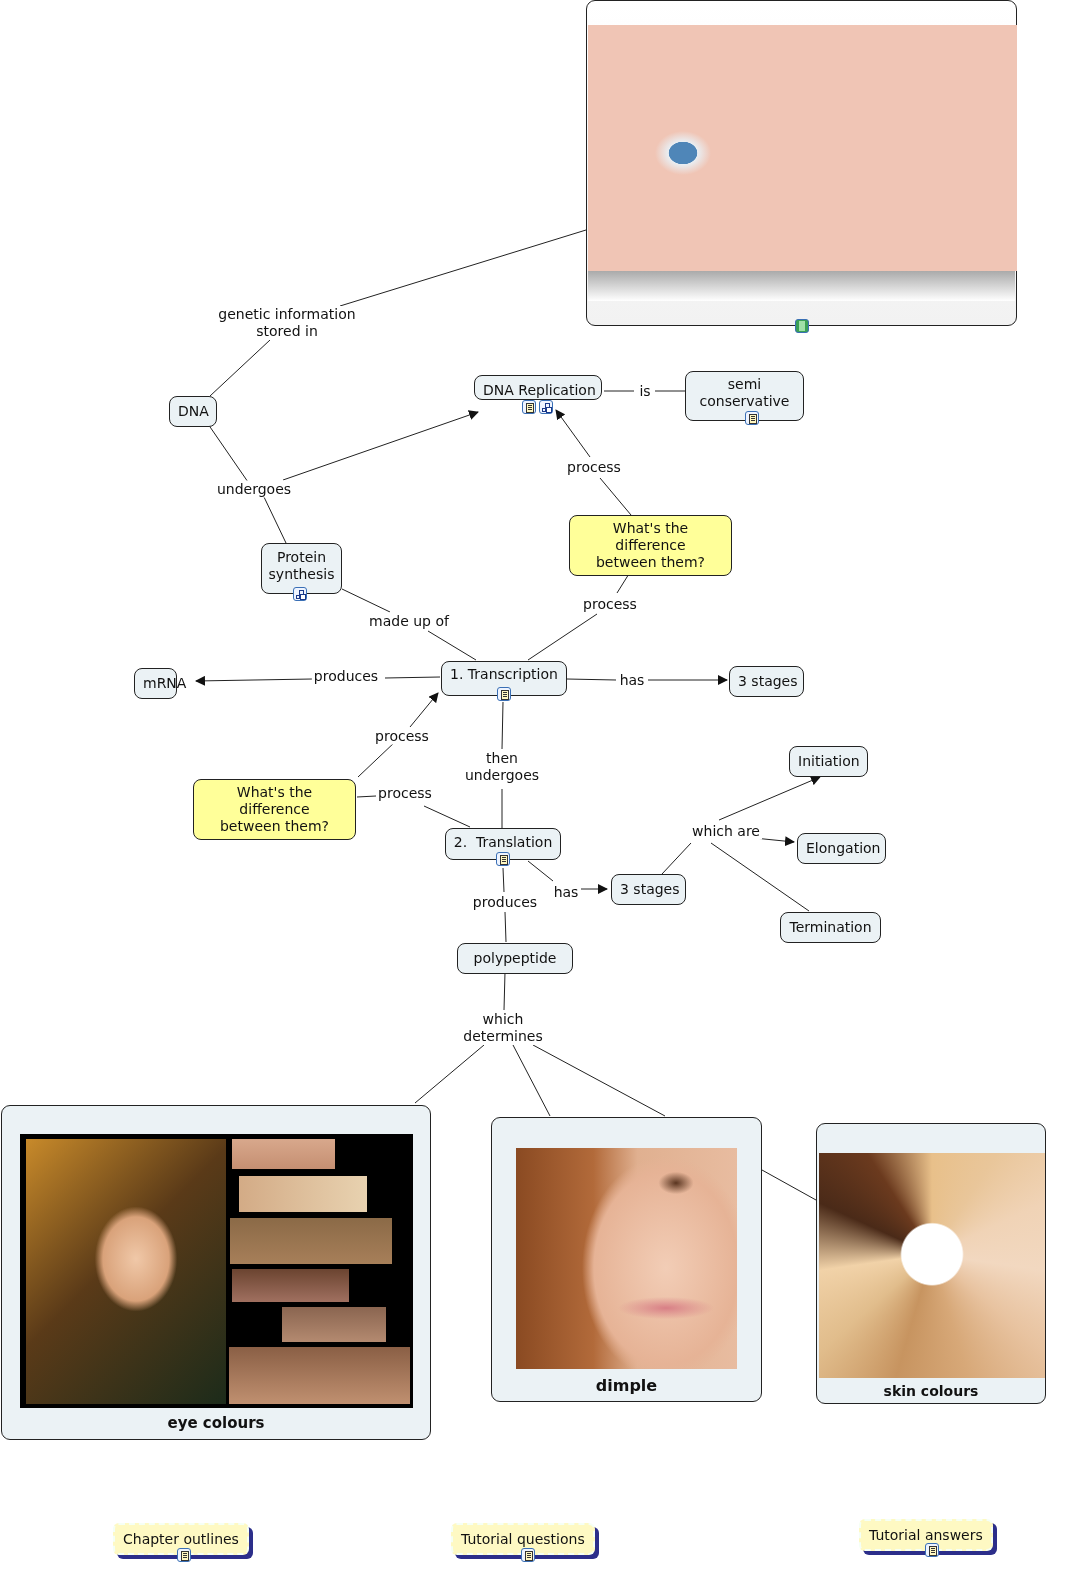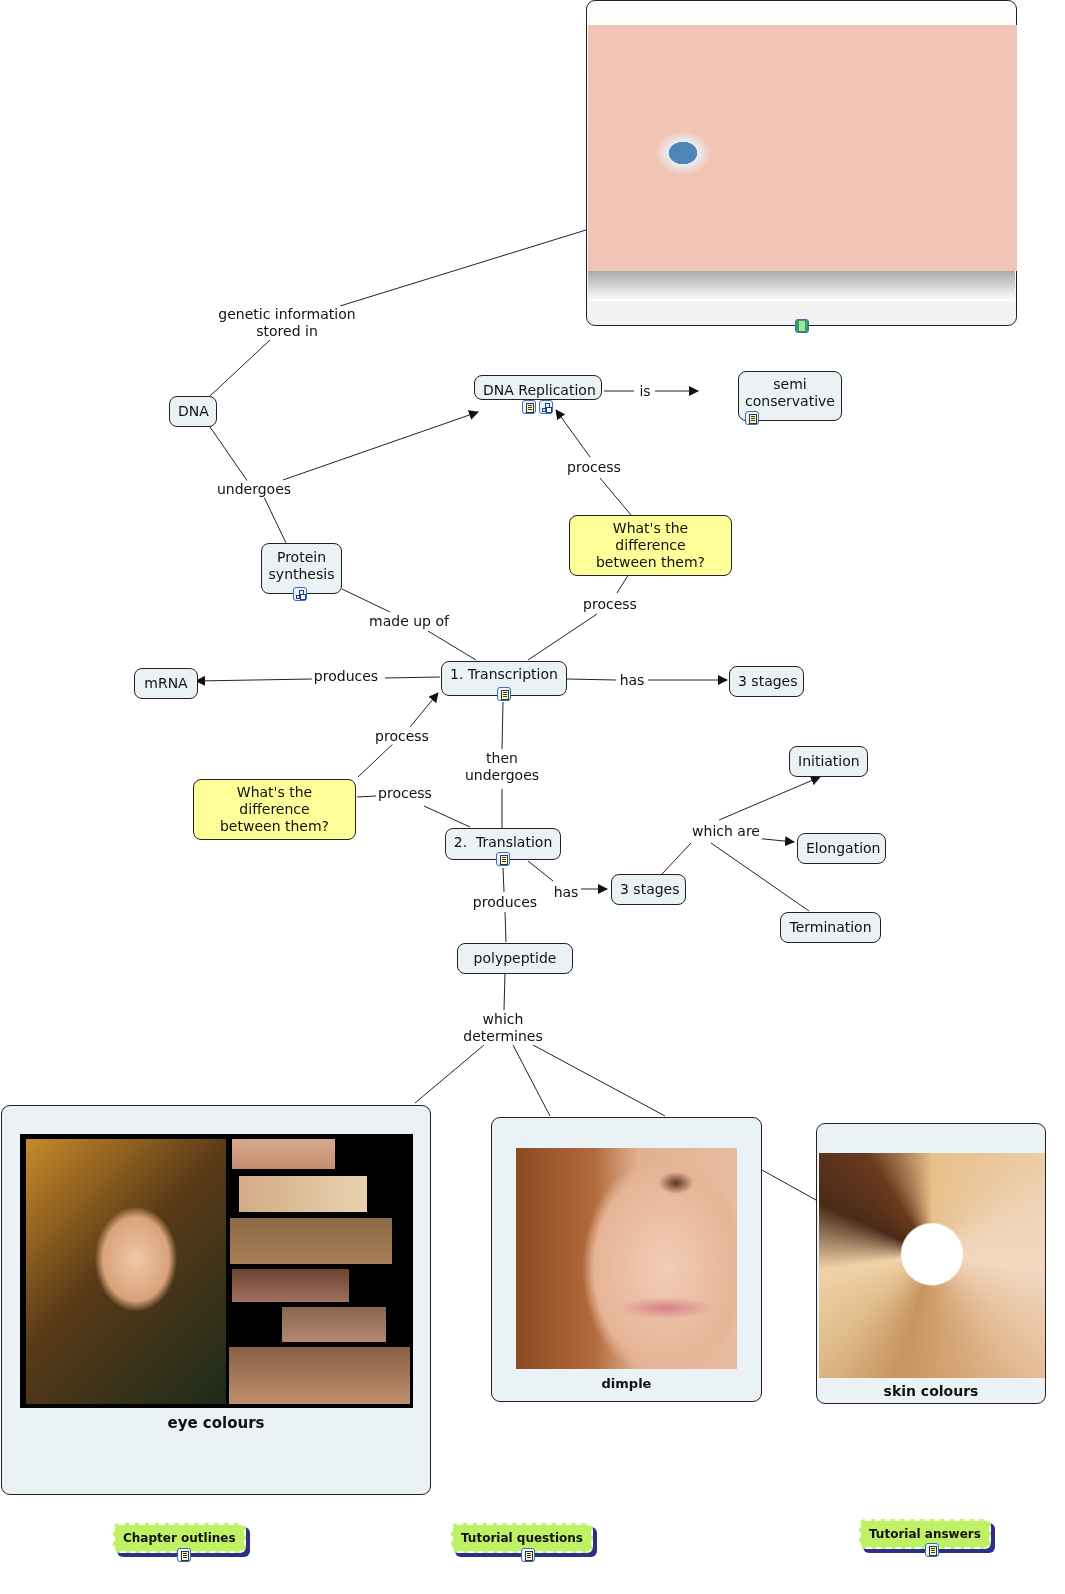--- a/index.html
+++ b/index.html
@@ -19,22 +19,22 @@
   .ico.doc::after { content:""; position:absolute; left:5px; top:4px; width:4px; height:1px;
          background:#333; box-shadow:0 2px 0 #333, 0 4px 0 #333; }
   .ico.tree::before { content:""; position:absolute; left:5px; top:2px; width:3px; height:3px; border:1px solid #1b3a8a; }
   .ico.tree::after { content:""; position:absolute; left:2px; top:7px; width:2px; height:2px;
          border:1px solid #1b3a8a; box-shadow:5px 0 0 -0px #fff, 5px 0 0 1px #1b3a8a; }
   .ico.film { background:#3aa055; }
   .ico.film::before { content:""; position:absolute; left:3px; top:1px; width:6px; height:10px; background:#9fe0a8; }
   .card { position:absolute; box-sizing:border-box; background:#ebf2f5; border:1px solid #222; border-radius:9px; }
   .card .cap { position:absolute; left:0; right:0; text-align:center; font-weight:bold; font-size:15px; }
   .pic { position:absolute; overflow:hidden; }
-  .res { position:absolute; box-sizing:border-box; background:#bef264; border:2px dashed #f5fff5;
-         border-radius:6px; font-weight:bold; font-size:12px; padding:6px 8px; white-space:nowrap;
+  .res { position:absolute; box-sizing:border-box; background:#fef9c3; border:2px dashed #f5fff5;
+         border-radius:6px; font-weight:normal; font-size:14px; padding:6px 8px; white-space:nowrap;
          box-shadow:4px 4px 0 #2c2e8a; }
 </style>
 </head>
 <body>
 
 <svg id="links" xmlns="http://www.w3.org/2000/svg">
   <defs>
     <marker id="arr" viewBox="0 0 10 10" refX="9" refY="5" markerWidth="10" markerHeight="10" orient="auto" markerUnits="userSpaceOnUse">
       <path d="M0,0 L10,5 L0,10 z" fill="#111"></path>
     </marker>
@@ -88,32 +88,32 @@
   <div style="position:absolute;left:1px;right:1px;top:270px;height:30px;background:linear-gradient(#aaa,#fff);"></div>
 </div>
 <span class="ico film" style="left:802px;top:319px;"></span>
 
 <div class="node" style="left:169px;top:396px;width:48px;">DNA</div>
 
 <div class="node" style="left:474px;top:375px;width:128px;padding-bottom:0;">DNA Replication</div>
 <span class="ico doc" style="left:529px;top:400px;"></span>
 <span class="ico tree" style="left:546px;top:400px;"></span>
 
-<div class="node" style="left:738px;top:371px;width:104px;white-space:pre-line;padding:4px 6px 10px;">semi
+<div class="node" style="left:685px;top:371px;width:119px;white-space:pre-line;padding:4px 6px 10px;">semi
 conservative</div>
 <span class="ico doc" style="left:752px;top:411px;"></span>
 
 <div class="node" style="left:261px;top:543px;width:81px;white-space:pre-line;padding:5px 4px 10px;">Protein
 synthesis</div>
 <span class="ico tree" style="left:300px;top:587px;"></span>
 
 <div class="node q" style="left:569px;top:515px;width:163px;white-space:pre-line;padding:4px 6px;">What's the difference
 between them?</div>
 
-<div class="node" style="left:134px;top:668px;width:64px;">mRNA</div>
+<div class="node" style="left:134px;top:668px;width:43px;">mRNA</div>
 
 <div class="node" style="left:441px;top:661px;width:126px;padding:4px 6px 12px;">1. Transcription</div>
 <span class="ico doc" style="left:504px;top:687px;"></span>
 
 <div class="node" style="left:729px;top:666px;width:75px;">3 stages</div>
 
 <div class="node q" style="left:193px;top:779px;width:163px;white-space:pre-line;padding:4px 6px;">What's the difference
 between them?</div>
 
 <div class="node" style="left:445px;top:828px;width:116px;padding:5px 4px 8px;white-space:pre;">2.  Translation</div>
@@ -139,42 +139,42 @@
 <div class="lbl" style="left:402px;top:736px;">process</div>
 <div class="lbl" style="left:502px;top:767px;white-space:pre-line;">then
 undergoes</div>
 <div class="lbl" style="left:405px;top:793px;">process</div>
 <div class="lbl" style="left:686px;top:831px;margin-left:40px;">which are</div>
 <div class="lbl" style="left:566px;top:892px;">has</div>
 <div class="lbl" style="left:505px;top:902px;">produces</div>
 <div class="lbl" style="left:503px;top:1028px;white-space:pre-line;">which
 determines</div>
 
-<div class="card" style="left:1px;top:1105px;width:430px;height:390px;">
+<div class="card" style="left:1px;top:1105px;width:430px;height:335px;">
   <div class="pic" style="left:18px;top:28px;width:393px;height:274px;background:#000;">
     <div style="position:absolute;left:6px;top:5px;width:200px;height:265px;background:
       radial-gradient(ellipse 55px 70px at 110px 120px,#f0c8a8,#d9a27a 60%,transparent 75%),
       linear-gradient(135deg,#c88a2a,#5a3a18 45%,#1c2b1a);"></div>
     <div style="position:absolute;left:212px;top:5px;width:103px;height:30px;background:linear-gradient(#d8a88c,#c58f72);"></div>
     <div style="position:absolute;left:219px;top:42px;width:128px;height:36px;background:linear-gradient(90deg,#d3ab86,#e8d2b0);"></div>
     <div style="position:absolute;left:210px;top:84px;width:162px;height:46px;background:linear-gradient(#8b6a47,#a77f59);"></div>
     <div style="position:absolute;left:212px;top:135px;width:117px;height:33px;background:linear-gradient(#6b4430,#a07060);"></div>
     <div style="position:absolute;left:262px;top:173px;width:104px;height:35px;background:linear-gradient(#8a6550,#b48a70);"></div>
     <div style="position:absolute;left:209px;top:213px;width:181px;height:57px;background:linear-gradient(#8a5f45,#c09070);"></div>
   </div>
   <div class="cap" style="top:308px;">eye colours</div>
 </div>
 
 <div class="card" style="left:491px;top:1117px;width:271px;height:285px;">
   <div class="pic" style="left:24px;top:30px;width:221px;height:221px;background:
        radial-gradient(ellipse 22px 14px at 160px 35px,#5a3520,transparent 80%),
        radial-gradient(ellipse 60px 14px at 150px 160px,#d87f86,transparent 80%),
        radial-gradient(ellipse 120px 160px at 150px 120px,#f2cdb6,#e6b396 60%,transparent 70%),
        linear-gradient(90deg,#8a4a22,#b26a3a 35%,#e0b090 55%,#e8bca0);"></div>
-  <div class="cap" style="top:258px;font-size:13px;">dimple</div>
+  <div class="cap" style="top:258px;font-size:16px;">dimple</div>
 </div>
 
 <div class="card" style="left:816px;top:1123px;width:230px;height:281px;">
   <div class="pic" style="left:2px;top:29px;width:226px;height:225px;background:
        radial-gradient(circle at 50% 45%,#fff 0 18%,transparent 19%),
        conic-gradient(from 0deg at 50% 45%,#e8c08a,#e9c69a,#f0d3b6,#f2d8c0,#e8c3a0,#d7a878,#c79460,#e1bd8c,#f1d2a8,#4a2a18,#6b3a1e,#e8c08a);"></div>
   <div class="cap" style="top:259px;font-size:14px;">skin colours</div>
 </div>
 
 <div class="res" style="left:113px;top:1523px;">Chapter outlines</div>

